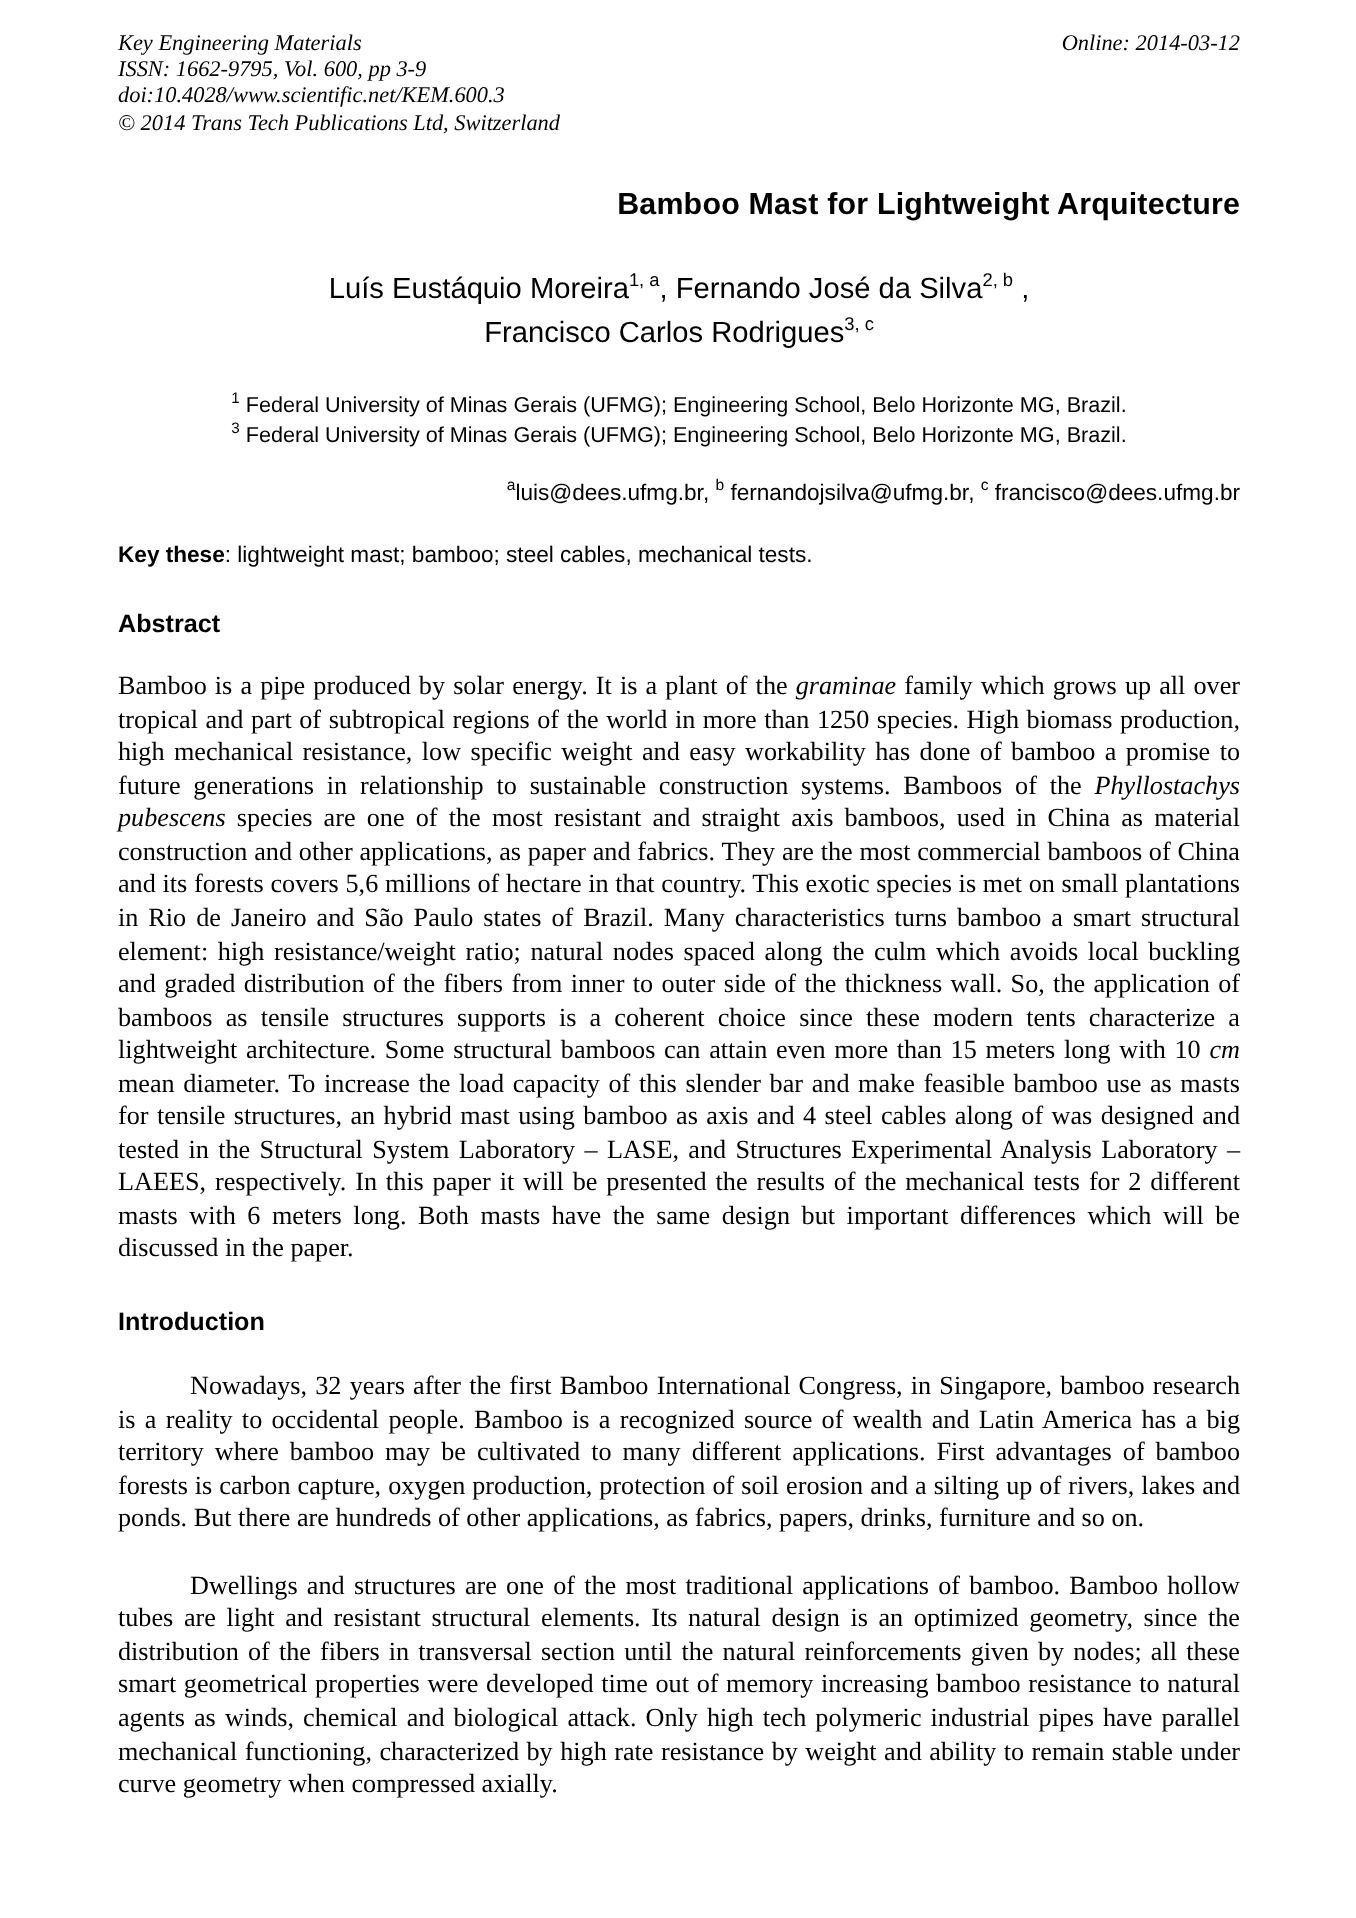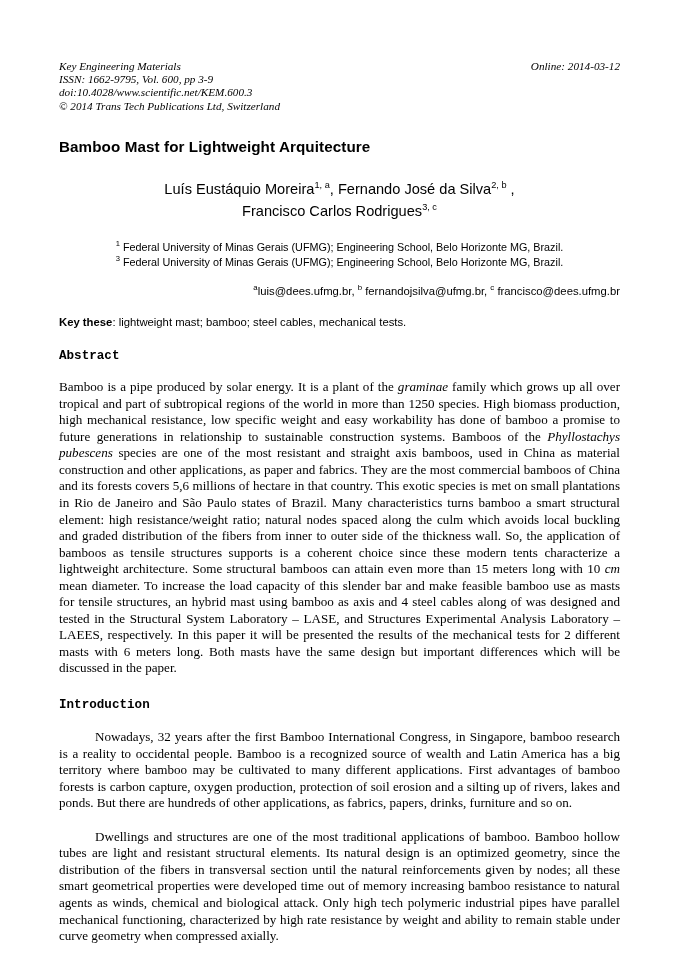--- a/index.html
+++ b/index.html
@@ -26,37 +26,36 @@
   .journal-header {
     position: relative;
     font-family: "Liberation Serif", serif;
     font-style: italic;
     font-size: 11.2px;
     line-height: 13.2px;
     height: 56px;
   }
   .journal-header .left-block {
     width: 420px;
-    margin-top: 44px;
   }
   .journal-header .online-date {
     position: absolute;
     top: 0;
     right: 0;
     white-space: nowrap;
     text-align: center;
   }
   .jh-line { white-space: nowrap; }
 
   
   .paper-title {
     font-family: "Liberation Sans", sans-serif;
     font-weight: bold;
     font-size: 15.2px;
-    text-align: left;
+    text-align: right;
     margin-top: 22px;
     letter-spacing: 0.1px;
   }
 
   
   .authors {
     font-family: "Liberation Sans", sans-serif;
     font-size: 14.6px;
     text-align: center;
     margin-top: 23px;
@@ -99,21 +98,21 @@
   .keywords {
     font-family: "Liberation Sans", sans-serif;
     font-size: 11.3px;
     margin-top: 19px;
     text-align: left;
   }
   .keywords .kw-label { font-weight: bold; }
 
   
   .section-heading {
-    font-family: Liberation Mono, monospace;
+    font-family: Liberation Sans, sans-serif;
     font-weight: bold;
     font-size: 12.6px;
     margin-top: 21px;
   }
 
   
   .body-par {
     font-family: "Liberation Serif", serif;
     font-size: 13.1px;
     line-height: 16.55px;

